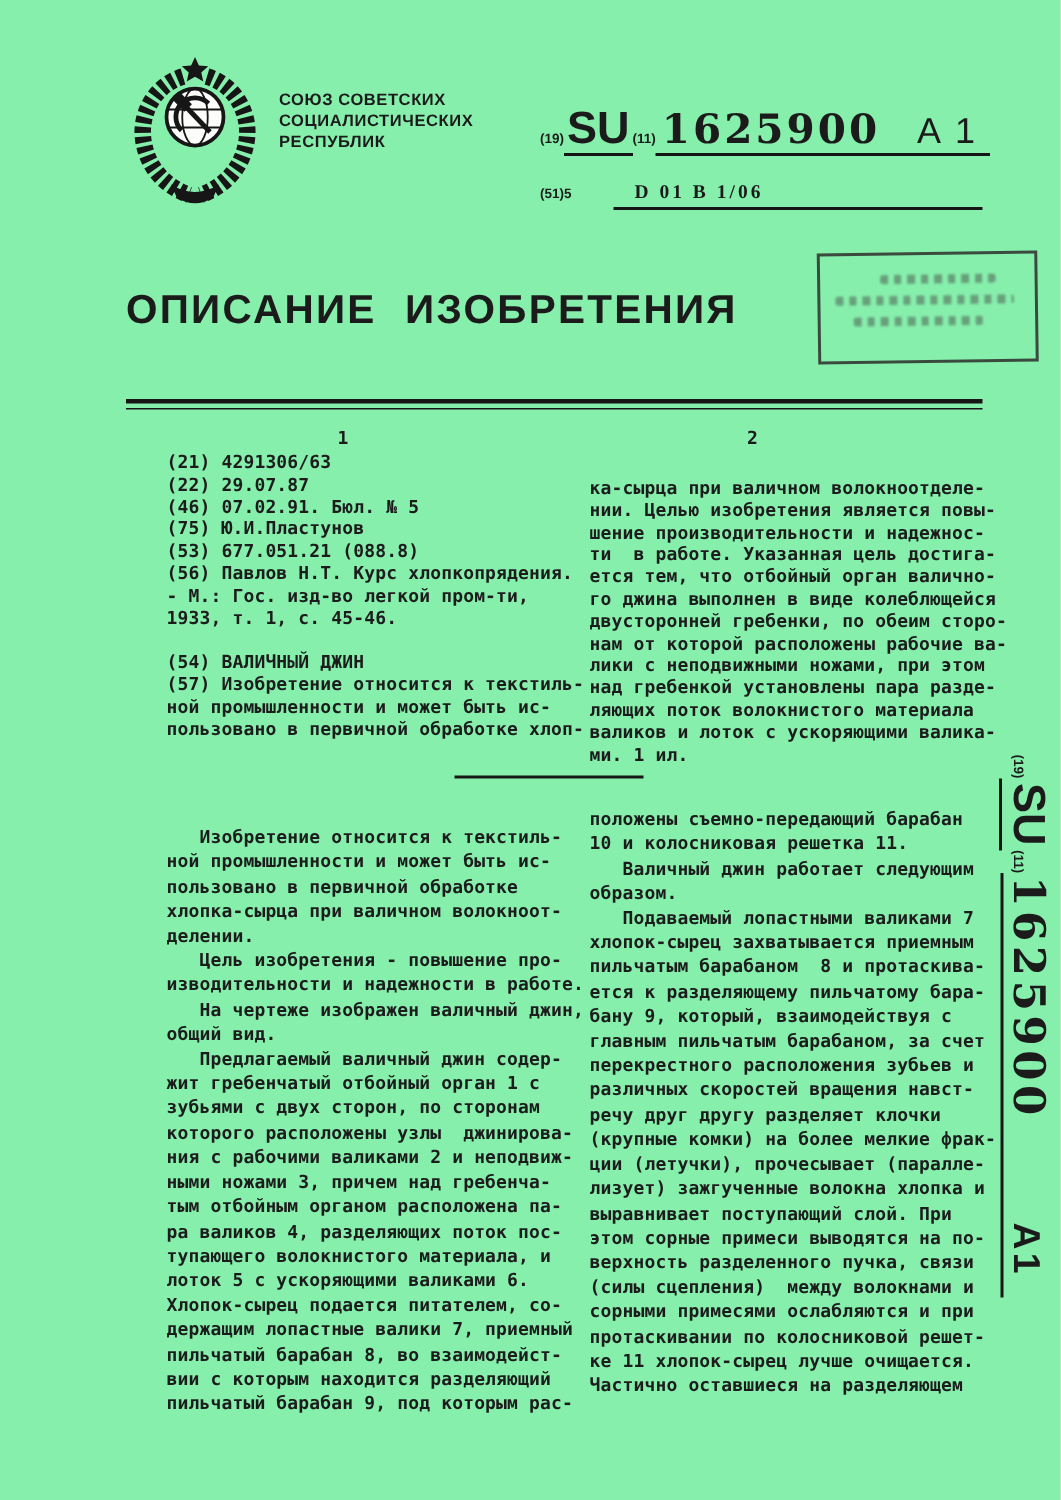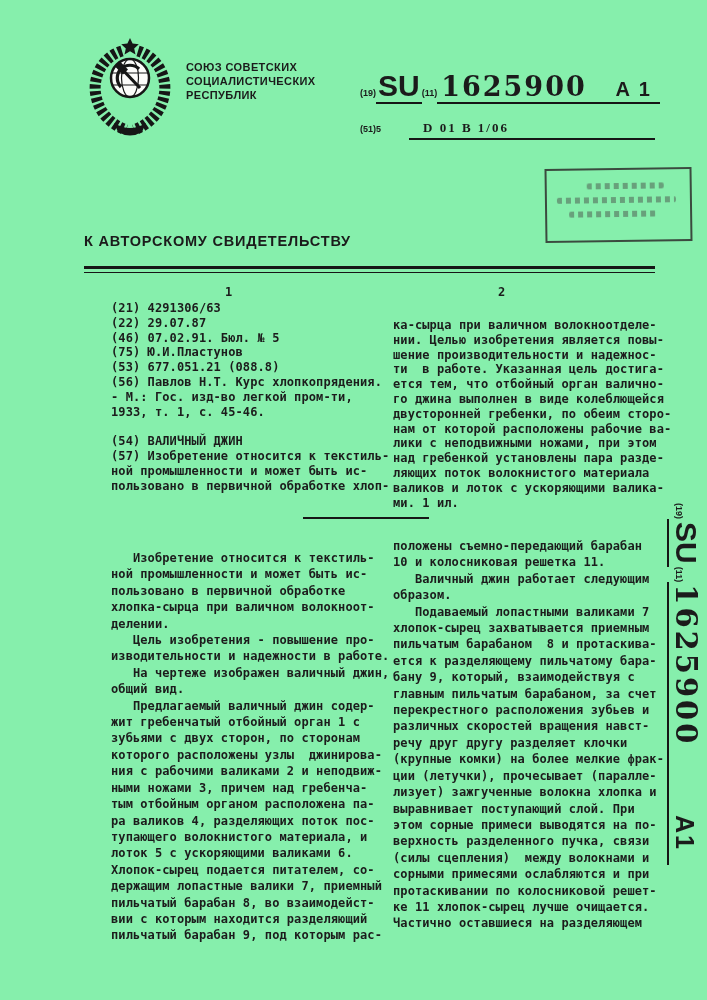--- a/index.html
+++ b/index.html
@@ -19,21 +19,21 @@
   .union { left:186px; top:60px; font-size:11px; line-height:14px; white-space:pre-line; letter-spacing:0.4px; }
   .committee { left:84px; top:148px; font-size:12px; line-height:13.5px; white-space:pre-line; letter-spacing:0.3px; }
   .doc-title { left:84px; top:191px; font-size:27px; letter-spacing:1.5px; word-spacing:10px; }
   .doc-subtitle { left:84px; top:233px; font-size:14.5px; letter-spacing:0.8px; }
   
   .pubrow { left:360px; top:70px; width:300px; display:flex; align-items:baseline; }
   .inid { font-size:9px; font-weight:bold; letter-spacing:0; }
   .cc { font-size:30px; font-weight:bold; border-bottom:2.5px solid #161616; line-height:32px; padding:0 2px; }
   .pubnum-wrap { display:flex; align-items:baseline; border-bottom:2.5px solid #161616; flex:1; }
   .pubnum { font-family:"DejaVu Serif", serif; font-weight:bold; font-size:27px; letter-spacing:2px; padding-left:4px; }
-  .kind { font-size:20px; font-weight:bold; letter-spacing:2px; margin-left:auto; padding-right:8px; }
+  .kind { font-size:24px; font-weight:normal; letter-spacing:2px; margin-left:auto; padding-right:8px; }
   .ipcrow { left:360px; top:120px; width:295px; display:flex; align-items:baseline;gap:28px; }
   .ipc-wrap { flex:1; border-bottom:2px solid #161616; padding:0 0 2px 14px;
     font-family:Liberation Serif, serif; font-weight:600; font-size:13px; letter-spacing:2px; }
   
   .stamp { left:545px; top:168px; width:147px; height:74px; border:2.5px solid #2e2e2c;
     transform:rotate(-0.8deg); opacity:0.85; padding-top:9px; }
   .smudge { height:6px; background:repeating-linear-gradient(90deg, rgba(70,70,68,.55) 0 5px, transparent 5px 9px);
     filter:blur(0.7px); border-radius:2px; }
   .s1 { margin:4px 26px 0 40px; }
   .s2 { margin:8px 14px 0 10px; }
@@ -77,21 +77,21 @@
         <path d="M36 33 L56 54" stroke-width="3.2"></path>
         <path d="M33 29.5 l8.5 8.5" stroke-width="7"></path>
       </g>
       <path d="M30 89 Q46 99 62 89 L58 98 Q46 105 34 98 Z" fill="#161616"></path>
     </svg>
   </div>
 
   <div class="abs sans-b union">СОЮЗ СОВЕТСКИХ
 СОЦИАЛИСТИЧЕСКИХ
 РЕСПУБЛИК</div>
-  <div class="abs sans-b doc-subtitle">К АВТОРСКОМУ СВИДЕТЕЛЬСТВУ</div>
+  <div class="abs sans-b doc-title">ОПИСАНИЕ ИЗОБРЕТЕНИЯ</div>
 
   <div class="abs pubrow">
     <span class="inid">(19)</span>
       <span class="cc">SU</span>
       <span class="inid">(11)</span>
       <span class="pubnum-wrap">
         <span class="pubnum">1625900</span>
         <span class="kind">A 1</span>
       </span>
   </div>

